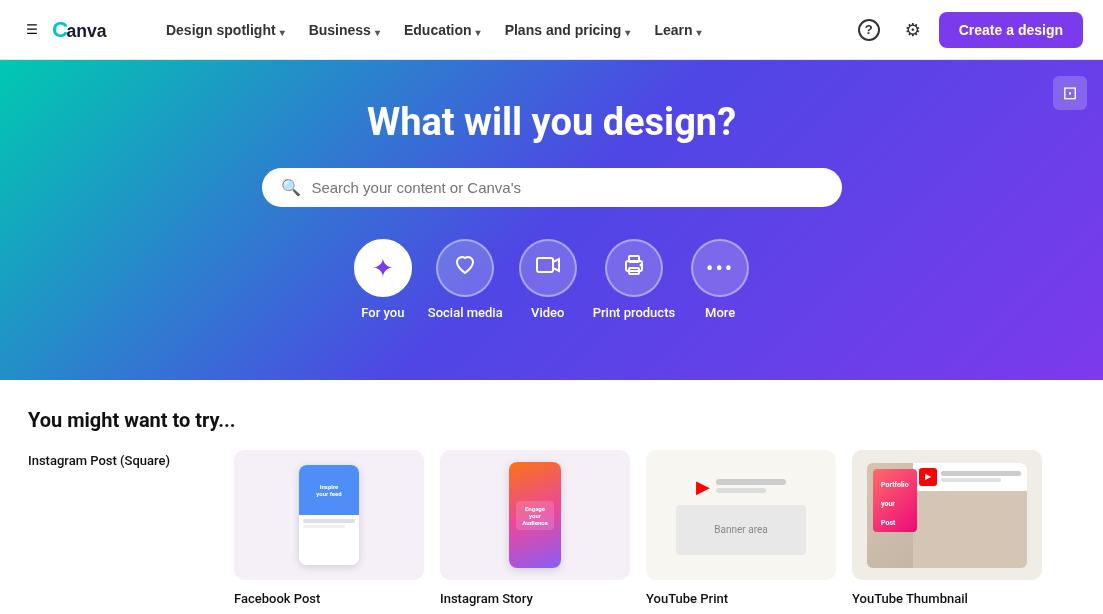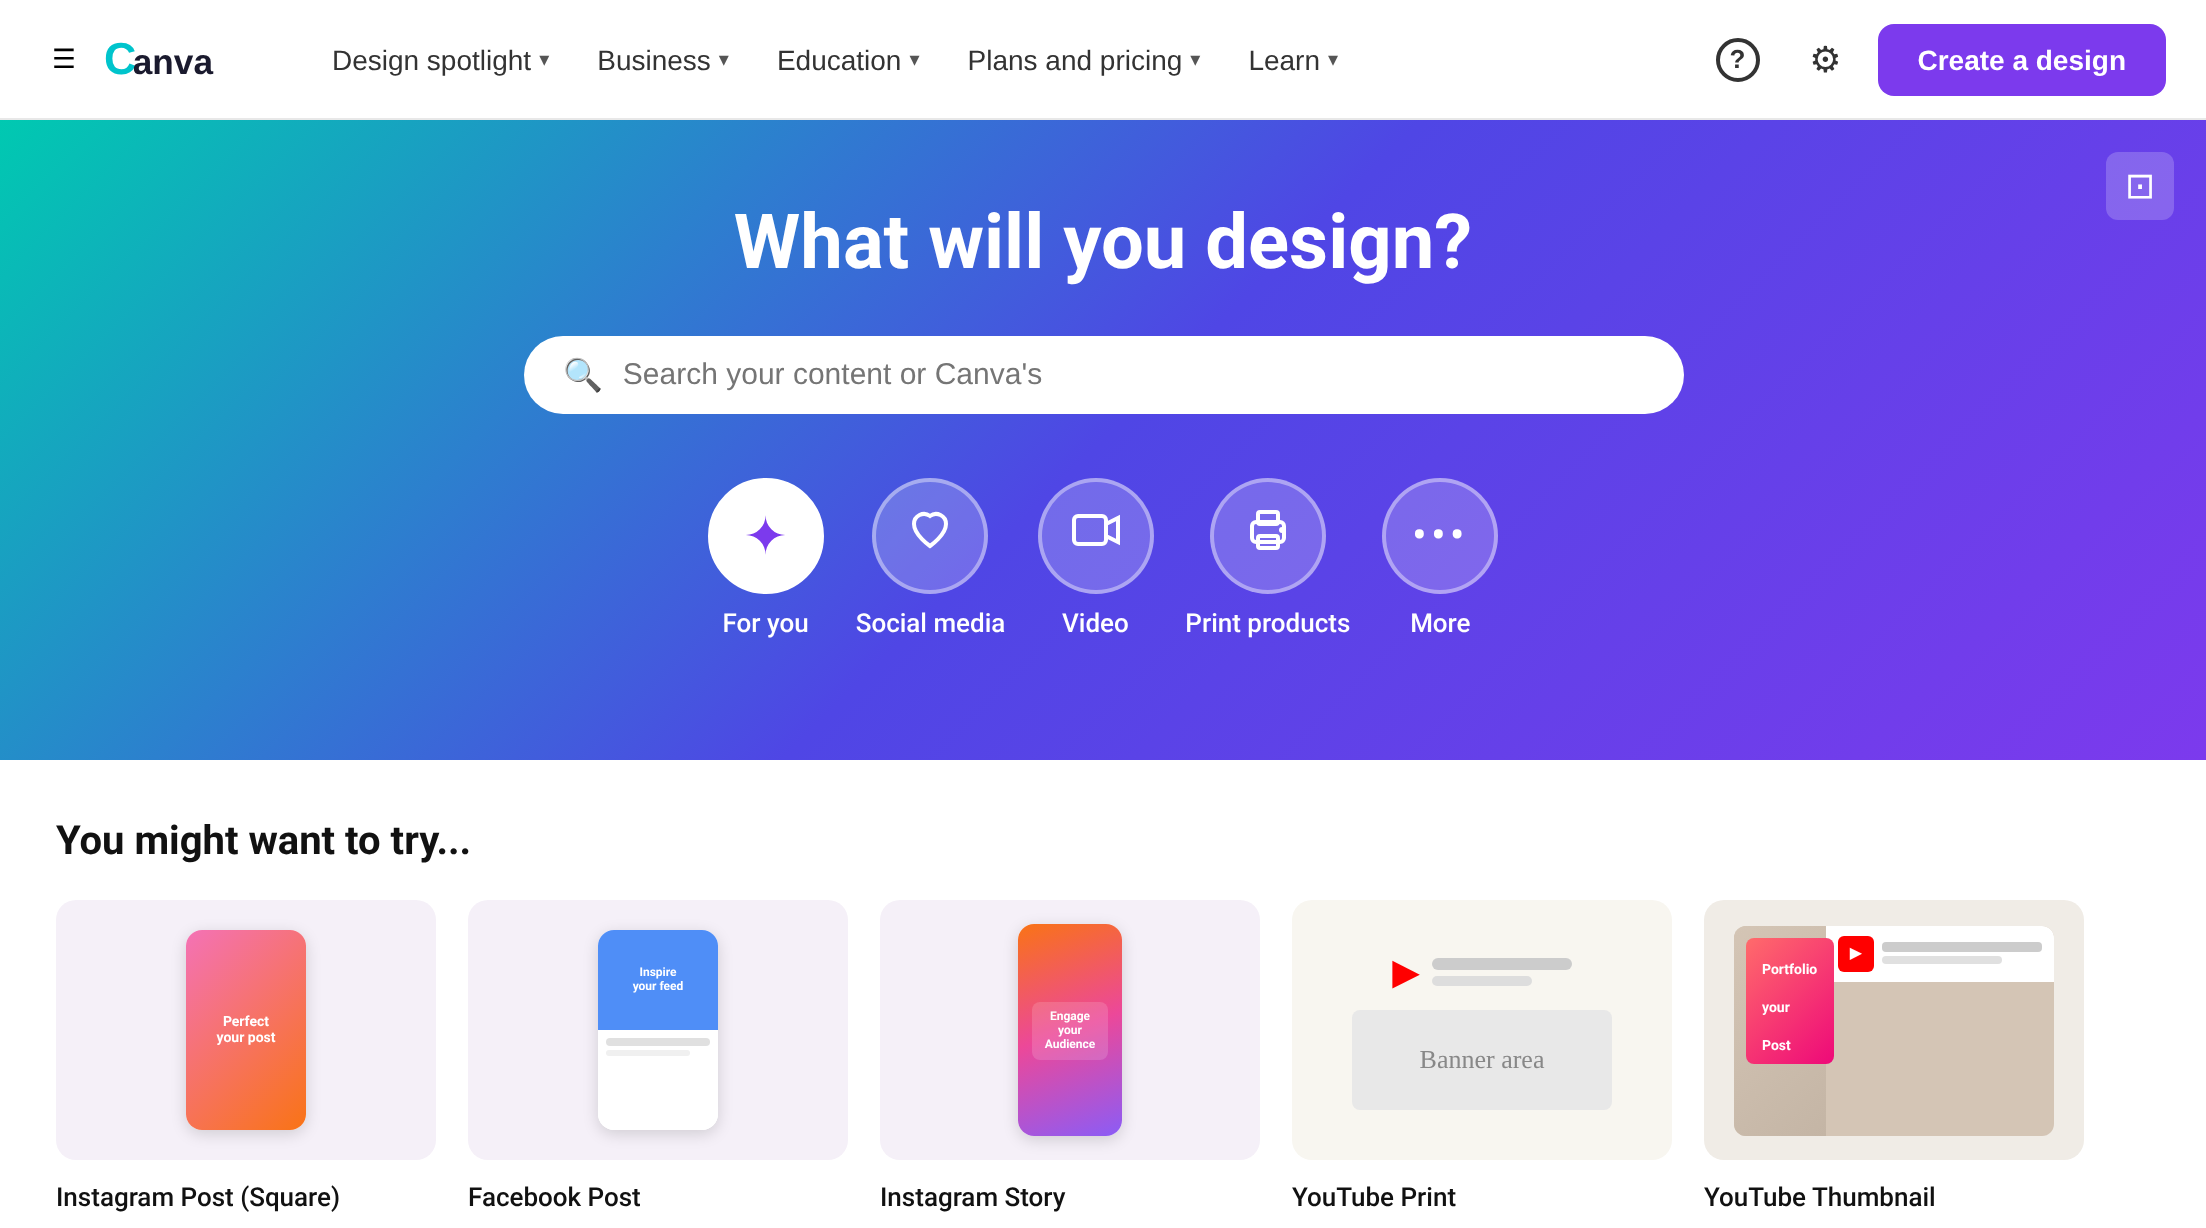--- a/index.html
+++ b/index.html
@@ -17,22 +17,22 @@
       z-index: 10;
     }
     .navbar-left { display: flex; align-items: center; gap: 8px; }
     .hamburger-btn { background: none; border: none; cursor: pointer; padding: 6px; }
     .logo { display: flex; align-items: center; margin-right: 16px; }
     .logo svg { height: 26px; }
     .nav-links { display: flex; align-items: center; gap: 4px; }
     .nav-link-btn {
       background: none; border: none; cursor: pointer;
       font-size: 14px; color: #333; padding: 6px 10px;
-      display: flex; align-items: center; gap: 4px;
-      border-radius: 6px; white-space: nowrap;
+      display: flex; align-items: flex-end; gap: 4px;
+      border-radius: 6px; white-space: nowrap; font-weight: bold;
     }
     .chevron { font-size: 10px; color: #555; }
     .navbar-right { display: flex; align-items: center; gap: 8px; margin-left: auto; }
     .icon-btn {
       background: none; border: none; cursor: pointer;
       width: 36px; height: 36px; border-radius: 50%;
       display: flex; align-items: center; justify-content: center;
       font-size: 18px; color: #333;
     }
     .create-btn {
@@ -287,27 +287,20 @@
       <span class="category-label">More</span>
     </div>
   </div>
 </section>
 
 <main class="main-content">
   <h2 class="section-title">You might want to try...</h2>
   <div class="cards-grid">
 
     <div class="card">
-      <div class="card-thumb phone-card">
-        <div class="phone-mock">
-          <div class="phone-screen-1">
-            <div class="phone-screen-1-text">Perfect<br>your post</div>
-          </div>
-        </div>
-      </div>
       <span class="card-label">Instagram Post (Square)</span>
     </div>
 
     <div class="card">
       <div class="card-thumb phone-card">
         <div class="phone-mock">
           <div style="background:#4f8ef7; height:50%; display:flex; align-items:center; justify-content:center;">
             <div style="color:#fff; font-size:6px; font-weight:700; text-align:center; padding:2px;">Inspire<br>your feed</div>
           </div>
           <div style="background:#fff; height:50%; padding:4px;">
@@ -338,21 +331,21 @@
       <div class="card-thumb" style="background:#f8f6f0;">
         <div class="yt-banner-mock">
           <div style="display:flex; align-items:center; gap:6px; margin-bottom:4px;">
             <span style="color:#ff0000; font-size:18px;">▶</span>
             <div>
               <div style="width:70px; height:6px; background:#ccc; border-radius:3px; margin-bottom:3px;"></div>
               <div style="width:50px; height:5px; background:#ddd; border-radius:3px;"></div>
             </div>
           </div>
           <div style="width:130px; height:50px; background:#e8e8e8; border-radius:4px; display:flex; align-items:center; justify-content:center;">
-            <span style="font-size:13px; color:#888;font-family:Liberation Serif, serif;">Banner area</span>
+            <span style="font-size:10px; color:#888;">Banner area</span>
           </div>
         </div>
       </div>
       <span class="card-label">YouTube Print</span>
     </div>
 
     <div class="card">
       <div class="card-thumb" style="background:#f0ece6; padding:10px;">
         <div style="width:160px; height:105px; border-radius:6px; overflow:hidden; position:relative; background:#d4c5b5; display:flex; ">
           <div style="flex:1; background: linear-gradient(135deg,#d4c5b5,#c4b5a5); display:flex; align-items:center; justify-content:center; position:relative;">

